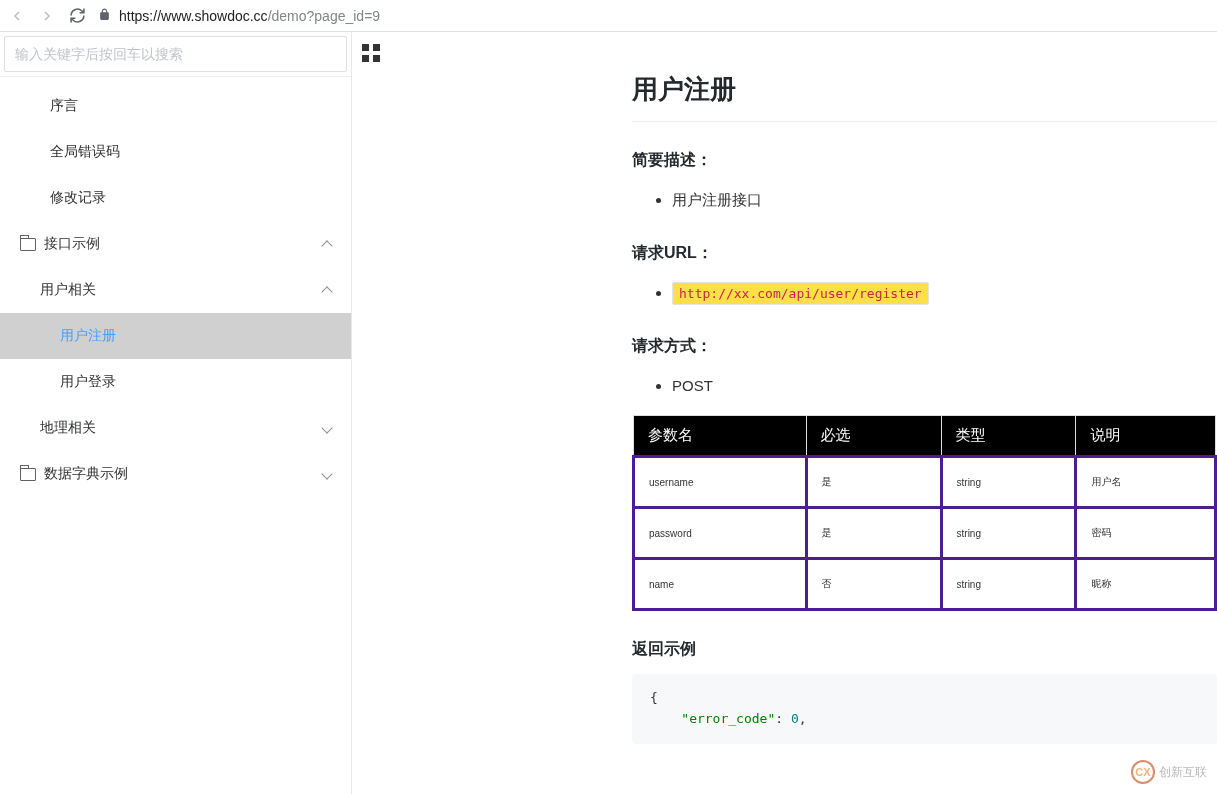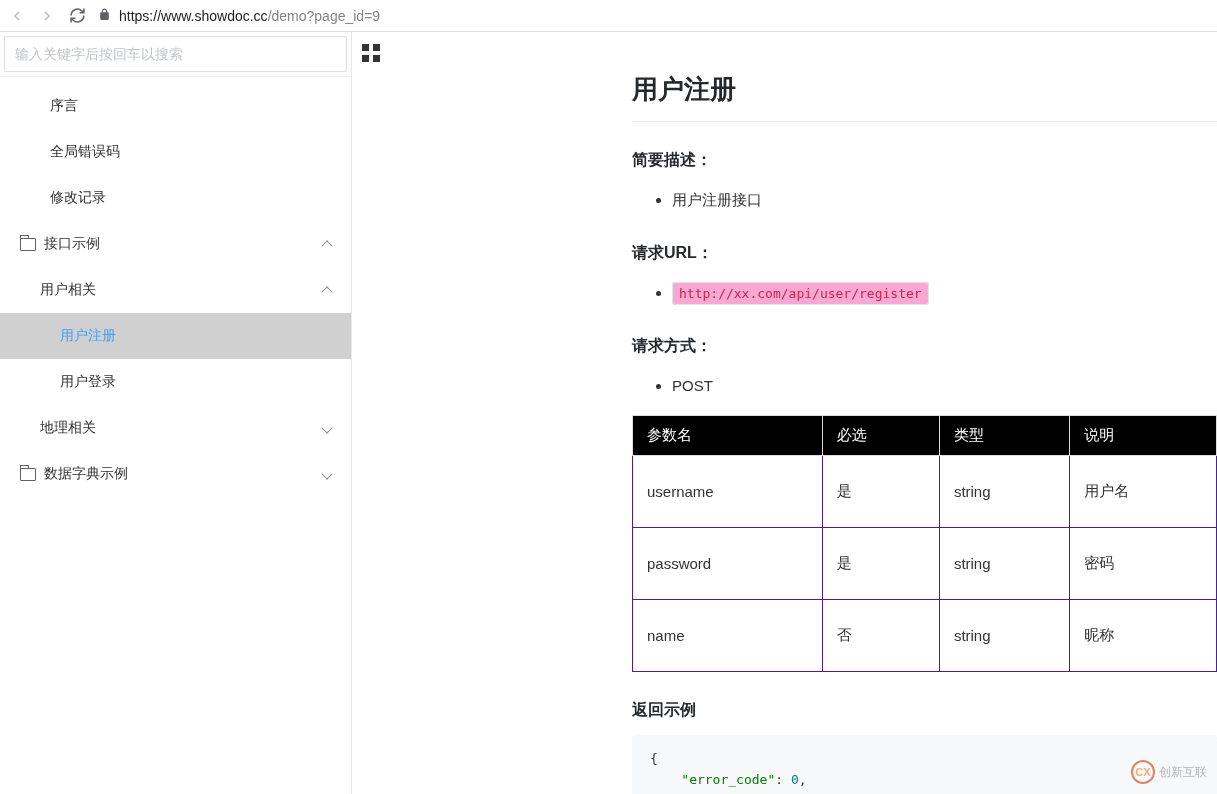--- a/index.html
+++ b/index.html
@@ -37,25 +37,25 @@
   .grid-icon span:nth-child(1){ top:0; left:0; }
   .grid-icon span:nth-child(2){ top:0; right:0; }
   .grid-icon span:nth-child(3){ bottom:0; left:0; }
   .grid-icon span:nth-child(4){ bottom:0; right:0; }
   
   .doc { padding: 40px 0 40px 0; margin-left: 280px; margin-right: 0; }
   .doc h1 { font-size: 26px; font-weight: 700; margin-bottom: 20px; padding-bottom: 14px; border-bottom: 1px solid #eaecef; color: #24292e; }
   .doc h3 { font-size: 16px; font-weight: 700; margin-top: 28px; margin-bottom: 14px; color: #24292e; }
   .doc ul { list-style: disc; padding-left: 40px; margin-bottom: 14px; }
   .doc ul li { line-height: 2; font-size: 15px; }
-  .doc code.inline { font-family: Consolas, Monaco, monospace; background: #f9a8d4; border: 1px solid #e1e4e8; border-radius: 3px; padding: 3px 6px; color: #c7254e; font-size: 13px; }
+  .doc code.inline { font-family: Consolas, Monaco, monospace; background: #fde047; border: 1px solid #e1e4e8; border-radius: 3px; padding: 3px 6px; color: #c7254e; font-size: 13px; }
   
   table { border-collapse: collapse; width: 100%; margin-top: 10px; margin-bottom: 16px; }
   th { background: #000000; color: #fff; text-align: left; padding: 10px 14px; font-weight: 400; font-size: 15px; border: 1px solid #ddd; }
-  td { padding: 26px 14px; border: 1px solid #4c1d95; font-size: 15px; }
+  td { padding: 17px 14px; border: 3px solid #4c1d95; font-size: 10px; }
   
   pre { background: #f6f8fa; border-radius: 4px; padding: 14px 18px; font-family: Consolas, Monaco, monospace; font-size: 13px; line-height: 1.6; overflow-x: auto; margin-top: 10px; }
   .j-brace { color: #333; }
   .j-key { color: #008000; }
   .j-num { color: #008080; }
   .j-punc { color: #333; }
   
   .watermark { position: absolute; right: 10px; bottom: 10px; opacity: 0.6; font-size: 12px; color: #888; display: flex; align-items: center; gap: 4px; }
   .wm-logo { width: 24px; height: 24px; border: 2px solid #c2410c; border-radius: 50%; display: flex; align-items: center; justify-content: center; font-weight: bold; color: #e67e22; font-size: 11px; }
 </style>

